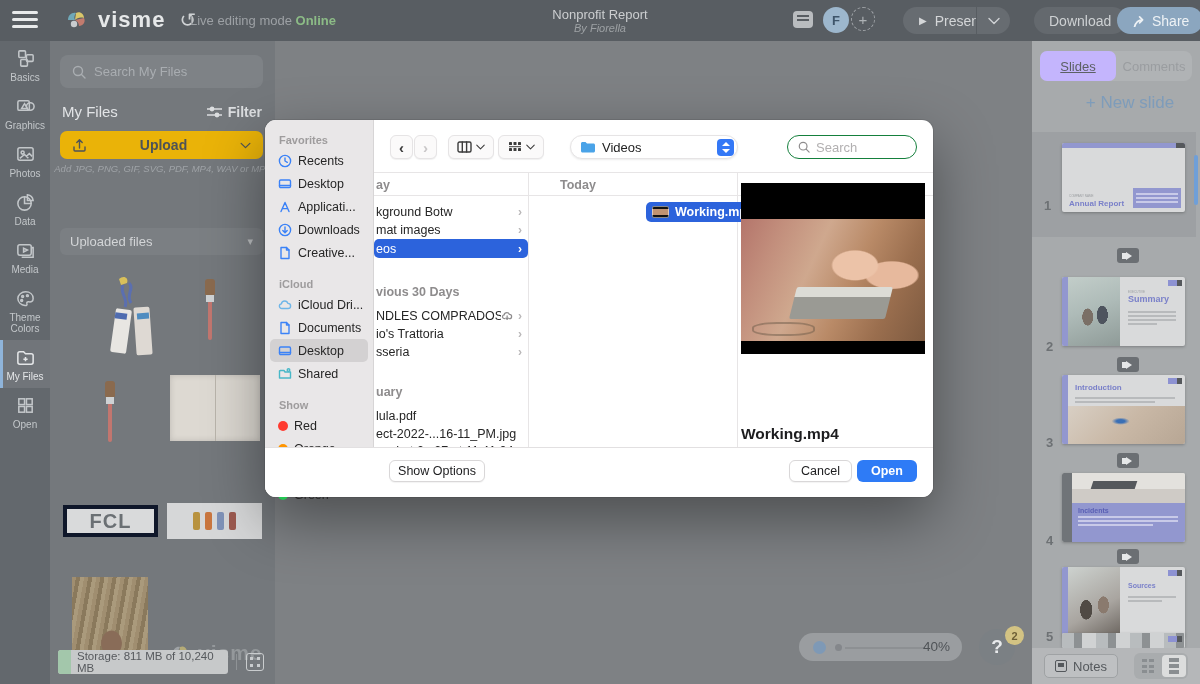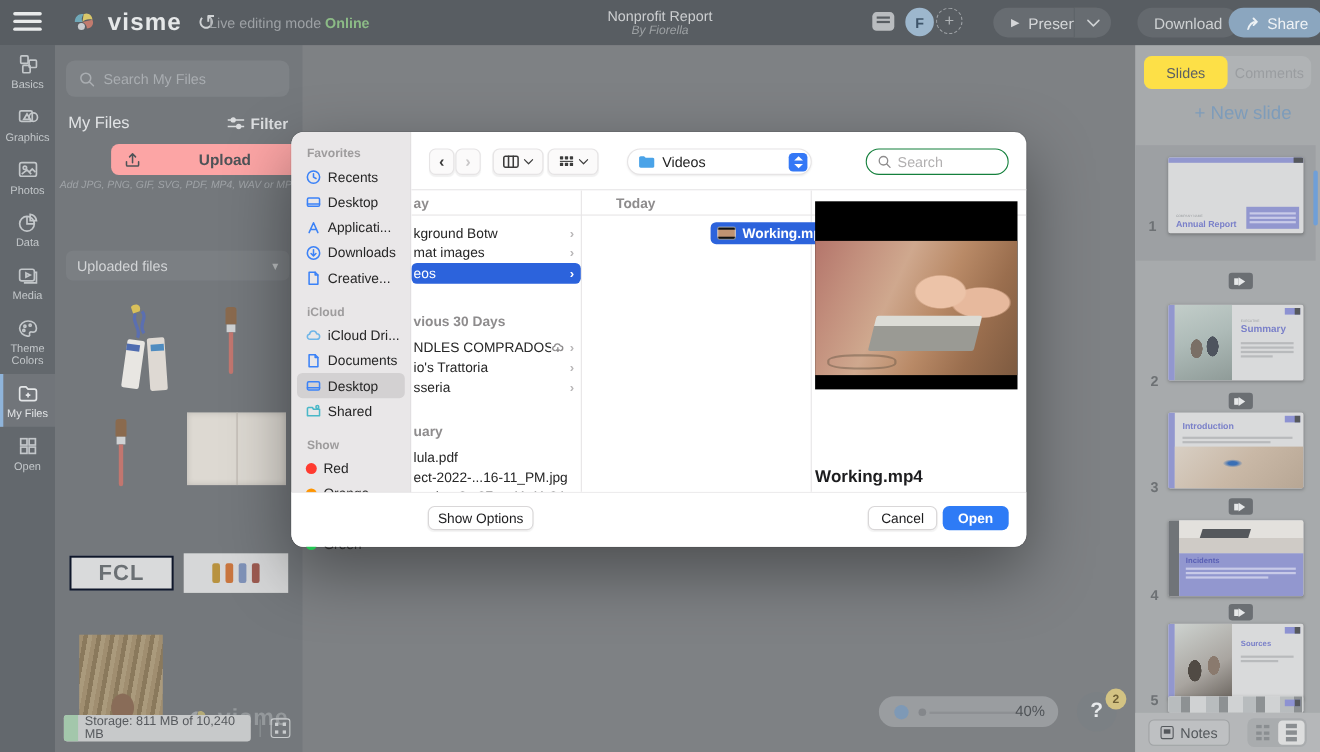--- a/index.html
+++ b/index.html
@@ -33,29 +33,29 @@
   .rail-item.active { background:#71757a; color:#e4e6e8; }
   .rail-item.active:before { content:""; position:absolute; left:0; top:0; bottom:0; width:3px; background:#8fb4da; }
   .rail-item svg { width:21px; height:21px; stroke:currentColor; fill:none; stroke-width:1.6; }
 
   
   .files-panel { position:absolute; left:50px; top:41px; width:225px; height:643px; background:#74787c; z-index:3; }
   .search-box { position:absolute; left:10px; top:14px; width:203px; height:33px; background:#7e8286; border-radius:8px; display:flex; align-items:center; gap:8px; padding:0 12px; color:#a9adb1; font-size:13px; }
   .panel-head { position:absolute; left:12px; top:62px; width:200px; display:flex; justify-content:space-between; align-items:center; }
   .panel-head .h { font-size:15px; color:#e2e4e6; }
   .filter { display:flex; gap:6px; align-items:center; color:#dcdee0; font-size:14px; font-weight:bold; }
-  .upload-btn { position:absolute; left:10px; top:90px; width:203px; height:28px; background:#fca5a5; border-radius:7px; display:flex; align-items:center; color:#4e5357; font-size:14px; font-weight:bold; padding:0 12px;margin-left:41px; }
+  .upload-btn { position:absolute; left:10px; top:90px; width:203px; height:28px; background:#eab308; border-radius:7px; display:flex; align-items:center; color:#4e5357; font-size:14px; font-weight:bold; padding:0 12px; }
   .upload-btn .mid { flex:1; text-align:center; }
   .upload-hint { position:absolute; left:0; top:122px; width:225px; text-align:center; font-size:9.5px; font-style:italic; color:#9fa3a7; }
   .folder-tabs { position:absolute; left:10px; top:144px; width:203px; height:27px; display:flex; gap:3px; }
   .folder-tabs > div { flex:1; background:#7b7f83; border-radius:6px; color:#caccce; font-size:13px; display:flex; align-items:center; justify-content:center; }
   .uploaded-head { position:absolute; left:10px; top:187px; width:203px; height:27px; background:#7b7f83; border-radius:6px; color:#d3d5d7; font-size:13px; display:flex; align-items:center; justify-content:space-between; padding:0 10px; }
   .chev { font-size:11px; color:#b9bcbe; }
   .thumb { position:absolute; }
-  .fcl-box { left:13px; top:464px; width:95px; height:32px; background:#d9dadb; border:2px solid #0f172a; display:flex; align-items:center; justify-content:center; font-size:20px; font-weight:bold; color:#6b7074; letter-spacing:1px; }
+  .fcl-box { left:13px; top:464px; width:95px; height:32px; background:#d9dadb; border:4px solid #0f172a; display:flex; align-items:center; justify-content:center; font-size:20px; font-weight:bold; color:#6b7074; letter-spacing:1px; }
   .illu-box { left:117px; top:462px; width:95px; height:36px; background:#d6d7d8; display:flex; align-items:center; justify-content:center; gap:5px; }
   .illu-box i { display:block; width:7px; height:18px; border-radius:2px; }
   .photo-box { left:22px; top:536px; width:76px; height:92px; background:
       radial-gradient(18px 22px at 52% 72%, #8d6b52 55%, transparent 60%),
       repeating-linear-gradient(100deg, #a8936f 0 4px, #8f7a57 4px 8px, #b4a07c 8px 12px); opacity:.85; }
   .visme-wm { left:118px; top:600px; display:flex; align-items:center; gap:6px; color:#94989b; font-size:21px; font-weight:bold; letter-spacing:1px; }
   .storage { position:absolute; left:8px; top:609px; width:170px; height:24px; background:#c7c9ca; border-radius:3px; overflow:hidden; display:flex; align-items:center; }
   .storage .seg { position:absolute; left:0; top:0; width:13px; height:24px; background:#a3c7ab; }
   .storage .txt { margin-left:19px; font-size:11.5px; color:#56595d; }
   .storage-div { position:absolute; left:186px; top:613px; width:1px; height:16px; background:#8f9396; }
@@ -72,21 +72,21 @@
   .brush .tip { width:10px; height:16px; background:#8a6a4e; border-radius:3px 3px 1px 1px; }
   .brush .band { width:8px; height:7px; margin:0 auto; background:#cfd2d4; }
   .brush .stick { width:4px; height:38px; margin:0 auto; background:#c2766f; border-radius:0 0 3px 3px; }
   .notebook { left:120px; top:334px; width:90px; height:66px; background:#ddd9d2; box-shadow:inset 0 0 6px rgba(0,0,0,.15); }
   .notebook:after { content:""; position:absolute; left:50%; top:0; width:1px; height:100%; background:#b9b4ab; }
 
   
   .slides-panel { position:absolute; left:1032px; top:41px; width:168px; height:643px; background:#a7aaac; z-index:3; }
   .tabs { position:absolute; left:8px; top:10px; width:152px; height:30px; background:#b0b3b5; border-radius:8px; display:flex; }
   .tabs .tab { flex:1; display:flex; align-items:center; justify-content:center; font-size:13px; color:#9a9da0; }
-  .tabs .tab.sel { background:#fde047; border-radius:7px; color:#5c6064; }
+  .tabs .tab.sel { background:#c4b5fd; border-radius:7px; color:#5c6064;text-decoration:underline; }
   .new-slide { position:absolute; left:0; top:52px; width:168px; text-align:center; font-size:17px; color:#7e9cba;padding-left:28px; }
   .slide-row { position:absolute; left:0; width:164px; }
   .slide-row.sel-band { background:#9da0a3; }
   .slide-num { position:absolute; font-size:13px; font-weight:bold; color:#6d7174; }
   .sthumb { position:absolute; left:30px; width:123px; height:69px; background:#d9dadb; border-radius:2px; box-shadow:0 1px 3px rgba(0,0,0,.25); overflow:hidden; }
   .trans-icon { position:absolute; left:85px; width:22px; height:15px; background:#6b6f73; border-radius:3px; display:flex; align-items:center; justify-content:center; }
   .trans-icon:after { content:""; width:0; height:0; border-left:6px solid #e6e8e9; border-top:4px solid transparent; border-bottom:4px solid transparent; margin-left:2px; box-shadow:-5px 0 0 -1px #e6e8e9; }
   .purple { background:#9297cf; }
   .chip { position:absolute; right:3px; top:3px; width:14px; height:6px; background:#8d92d2; }
   .chip:after { content:""; position:absolute; right:0; top:0; width:5px; height:6px; background:#55585c; }

